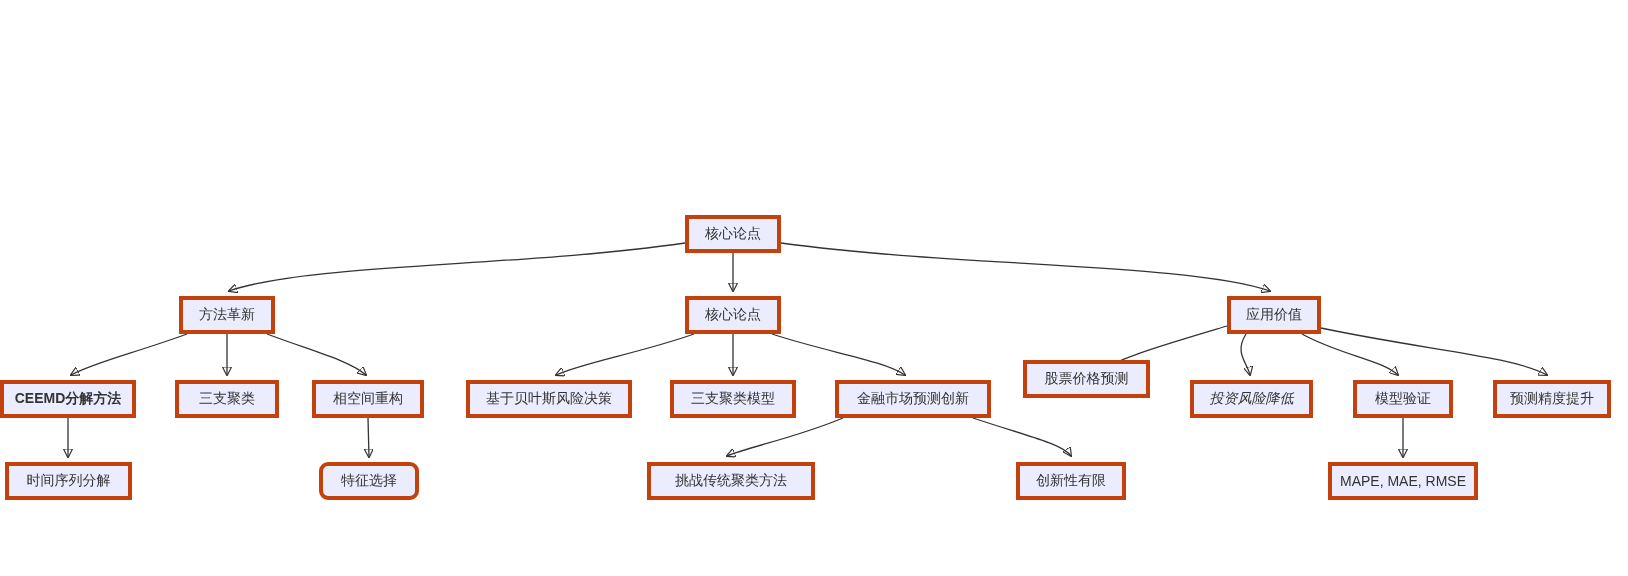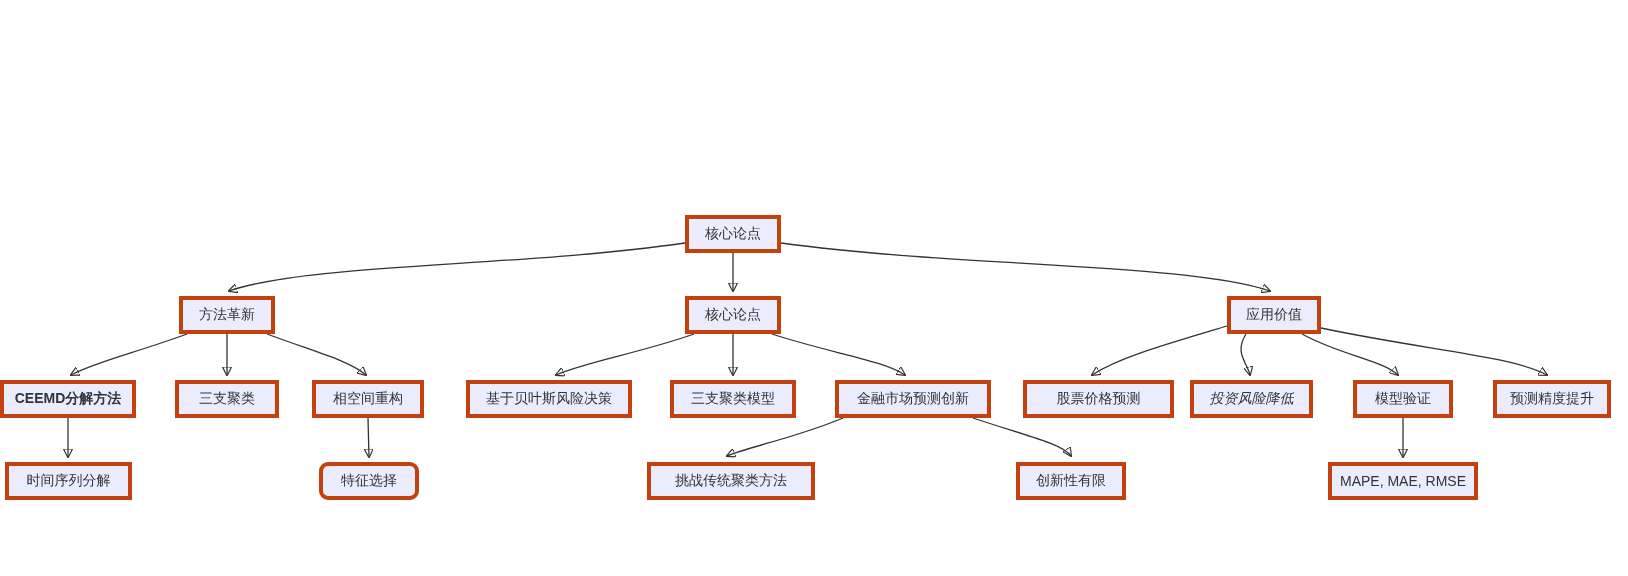--- a/index.html
+++ b/index.html
@@ -88,21 +88,21 @@
   </div>
   <div class="node" style="left:466px; top:380px; width:166px;">
     <span>基于贝叶斯风险决策</span>
   </div>
   <div class="node" style="left:670px; top:380px; width:126px;">
     <span>三支聚类模型</span>
   </div>
   <div class="node" style="left:835px; top:380px; width:156px;">
     <span>金融市场预测创新</span>
   </div>
-  <div class="node" style="left:1023px; top:380px; width:151px;font-family:Liberation Serif, serif;">
+  <div class="node" style="left:1023px; top:360px; width:127px;font-family:Liberation Serif, serif;">
     <span>股票价格预测</span>
   </div>
   <div class="node" style="left:1190px; top:380px; width:123px;font-style:italic;">
     <span>投资风险降低</span>
   </div>
   <div class="node" style="left:1353px; top:380px; width:100px;">
     <span>模型验证</span>
   </div>
   <div class="node" style="left:1493px; top:380px; width:118px;">
     <span>预测精度提升</span>

